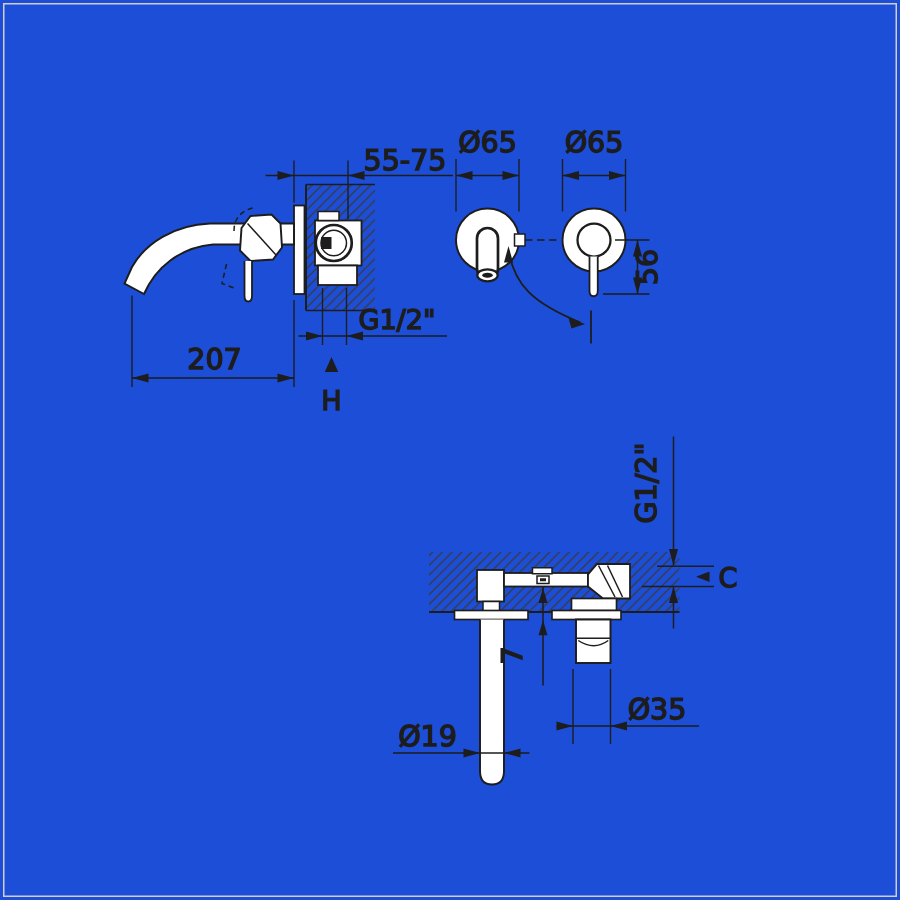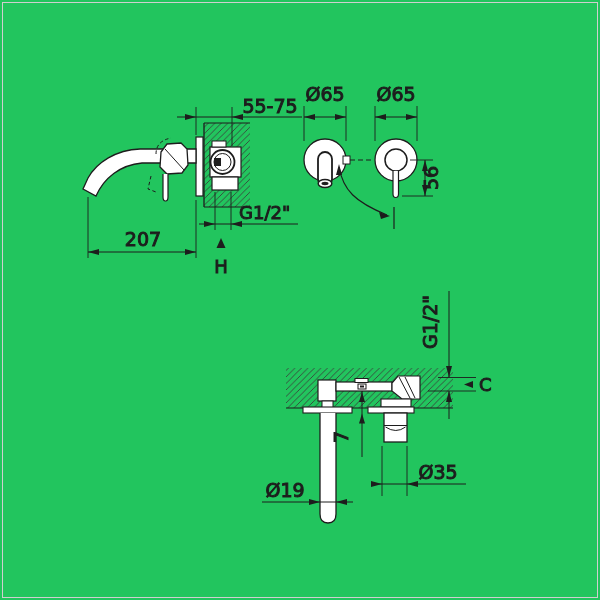--- a/index.html
+++ b/index.html
@@ -1,16 +1,16 @@
 <!DOCTYPE html>
 <html><head>
 <meta charset="utf-8">
 <style>
   html,body{margin:0;padding:0;background:#ffffff;}
-  .page{position:relative;width:600px;height:600px;background:#22c55e;overflow:hidden;
+  .page{position:relative;width:600px;height:600px;background:#1d4ed8;overflow:hidden;
         font-family:"DejaVu Sans","Liberation Sans",sans-serif;}
   .frame{position:absolute;left:2px;top:2px;right:2px;bottom:2px;border:1px solid #cfcfcf;pointer-events:none;}
   svg text{fill:#1d1d1d;}
   .dim{font-size:19px;}
   .dim-sm{font-size:18px;}
 </style>
 </head>
 <body>
 
 <div class="page">

